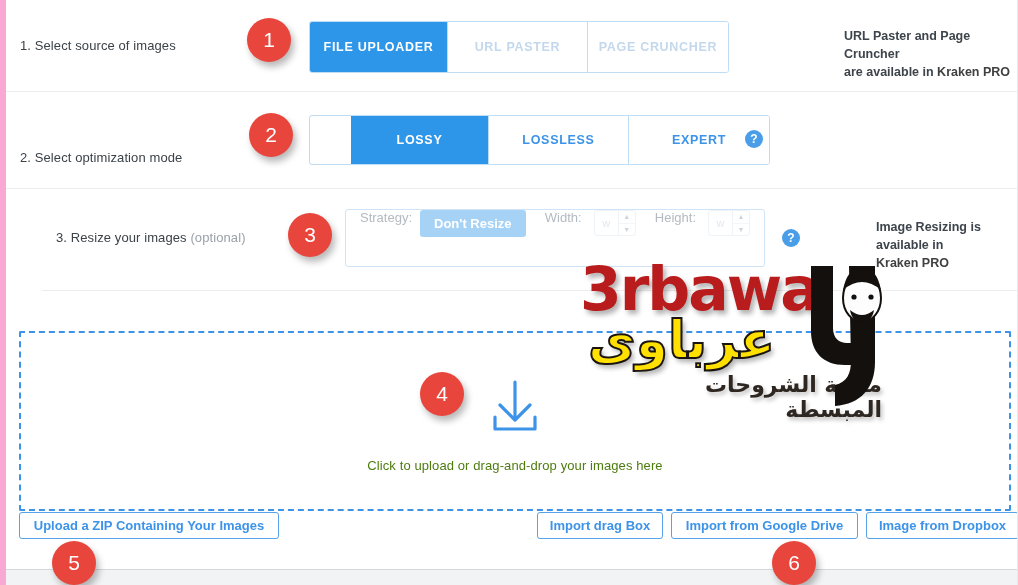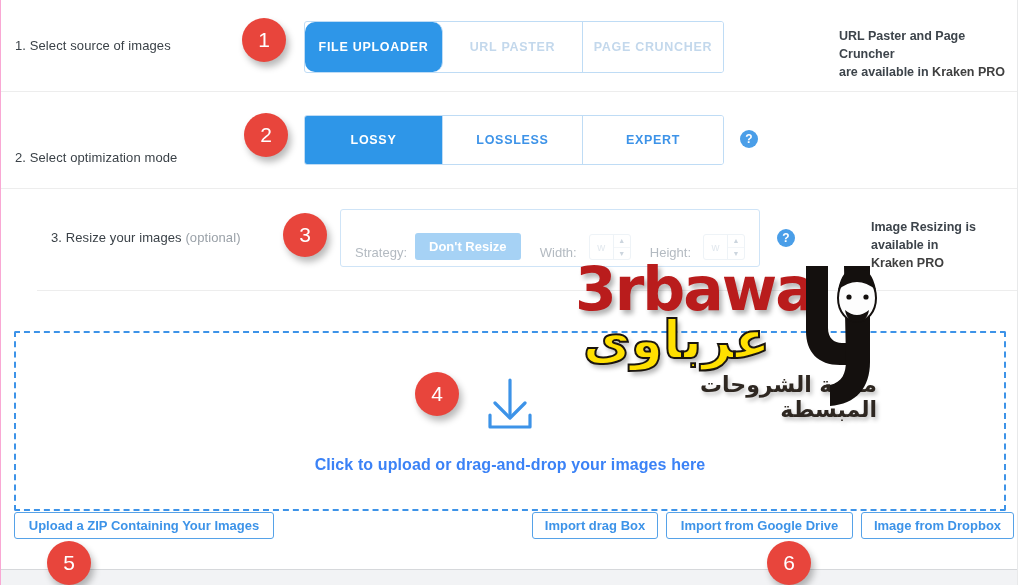--- a/index.html
+++ b/index.html
@@ -6,21 +6,21 @@
   body{
     width:1018px;height:585px;
     background:#ffffff;
     font-family:"Liberation Sans","DejaVu Sans",sans-serif;
     overflow:hidden;
     position:relative;
   }
   .page{
     position:absolute;left:0;top:0;width:1018px;height:585px;
     box-sizing:border-box;
-    border-left:1px solid #f9a8d4;
+    border-left:6px solid #f9a8d4;
     border-right:1px solid #e8e9ea;
     background:#fff;
     overflow:hidden;
   }
 
   
   .row{
     position:relative;
     box-sizing:border-box;
     border-bottom:1px solid #ededed;
@@ -99,22 +99,22 @@
     line-height:1;
   }
 
   
   .resize-box{
     position:absolute;
     box-sizing:border-box;
     border:1px solid #cfe4f7;
     border-radius:3px;
     background:#fff;
-    display:flex;align-items:flex-end;
-    padding:6px 14px;
+    display:flex;align-items:flex-start;
+    padding:0 14px;
     height:58px;
   }
   .rz-label{font-size:13px;color:#b3bac1;margin-right:8px;white-space:nowrap;}
   .rz-strategy{
     background:#a6d2f5;color:#fff;
     font-size:13px;font-weight:bold;
     padding:6px 14px;border-radius:3px;
     white-space:nowrap;
   }
   .rz-gap{width:26px;}
@@ -151,21 +151,21 @@
     border:2px dashed #3d93e8;
     border-radius:2px;
     background:transparent;
   }
   .dz-inner{
     position:absolute;left:0;top:0;width:100%;height:100%;
     display:flex;flex-direction:column;align-items:center;justify-content:center;
   }
   .dz-icon{margin-top:8px;margin-bottom:18px;}
   .dz-text{
-    font-size:16px;color:#3b82f6;font-weight:bold;
+    font-size:13px;color:#4d7c0f;font-weight:normal;
     letter-spacing:.1px;
   }
 
   
   .obtn{
     position:absolute;
     box-sizing:border-box;
     border:1px solid #56a2e8;
     border-radius:3px;
     background:#fff;
@@ -226,37 +226,37 @@
 <body>
 
 <div class="page">
 
   <div class="row row-1">
     <div class="row-label" style="top:38px;">1. Select source of images</div>
 
     <div class="badge" style="left:241px;top:18px;">1</div>
 
     <div class="seg" style="left:303px;top:21px;height:50px;">
-      <div class="seg-btn active" style="width:138px;border-radius:10px;">FILE UPLOADER</div>
+      <div class="seg-btn active" style="width:138px;">FILE UPLOADER</div>
       <div class="seg-btn disabled" style="width:140px;">URL PASTER</div>
       <div class="seg-btn disabled" style="width:140px;">PAGE CRUNCHER</div>
     </div>
 
     <div class="note" style="left:838px;top:27px;">
       <div>URL Paster and Page Cruncher</div>
       <div><span>are available in </span><a href="#">Kraken PRO</a></div>
     </div>
   </div>
 
   <div class="row row-2">
     <div class="row-label" style="top:38px;margin-top:20px;">2. Select optimization mode</div>
 
     <div class="badge" style="left:243px;top:21px;">2</div>
 
-    <div class="seg" style="left:303px;top:23px;height:48px;">
+    <div class="seg" style="left:303px;top:23px;height:48px;padding-left:41px;">
       <div class="seg-btn active" style="width:138px;">LOSSY</div>
       <div class="seg-btn" style="width:140px;">LOSSLESS</div>
       <div class="seg-btn" style="width:140px;">EXPERT</div>
     </div>
 
     <div class="help" style="left:739px;top:38px;">?</div>
   </div>
 
   <div class="row row-3">
     <div class="row-label" style="top:41px;"><span>3. Resize your images </span><span class="optional">(optional)</span></div>

